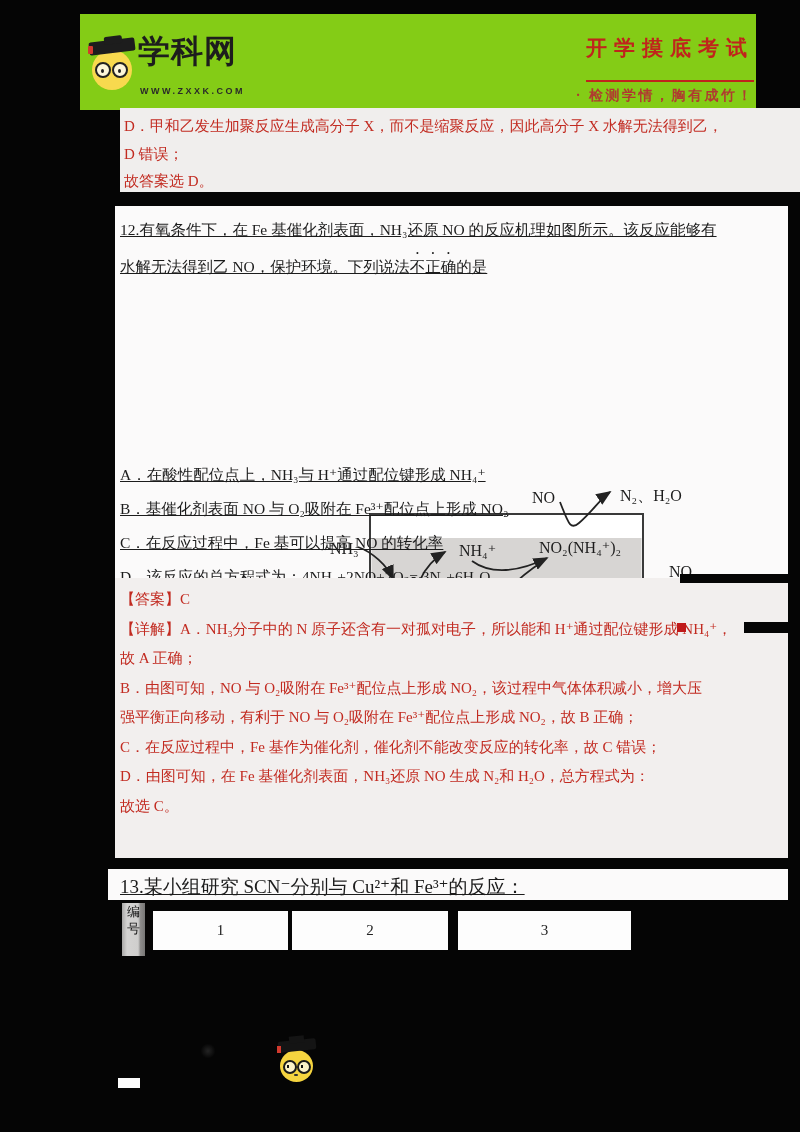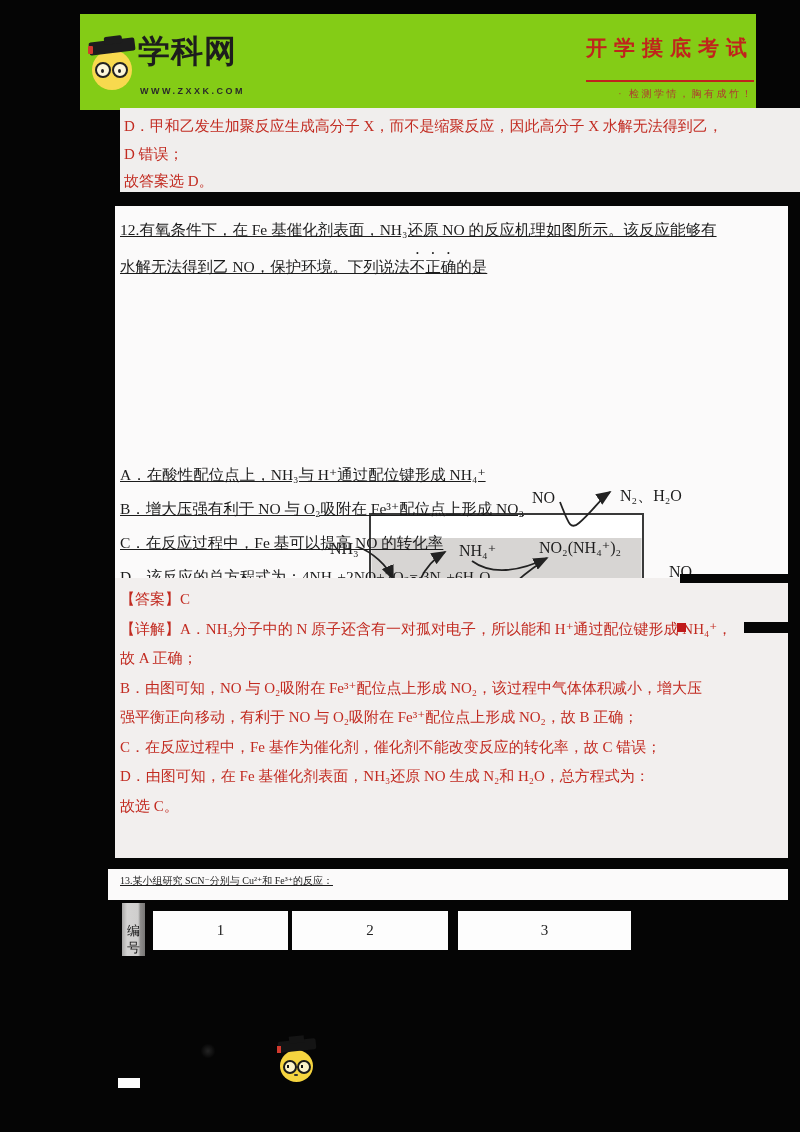--- a/index.html
+++ b/index.html
@@ -21,40 +21,40 @@
   .owl-cap-top{position:absolute;left:14px;top:-4px;width:18px;height:8px;background:#1d1d1d;
                border-radius:2px;transform:rotate(-7deg);}
   .owl-tassel{position:absolute;left:-2px;top:6px;width:5px;height:8px;background:#d23a2e;border-radius:1px;}
   .brand-name{left:58px;top:16px;font-family:"Liberation Sans","DejaVu Sans",sans-serif;
               font-weight:bold;font-size:32px;color:#1d1d1d;letter-spacing:1px;}
   .brand-url{left:60px;top:72px;font-family:"Liberation Sans","DejaVu Sans",sans-serif;
              font-weight:bold;font-size:9px;color:#2a2a2a;letter-spacing:2.5px;}
   .header-right{right:2px;top:20px;text-align:right;}
   .exam-title{display:inline-block;font-weight:bold;font-size:21px;letter-spacing:7px;
               color:#c0241c;padding-bottom:18px;border-bottom:2.5px solid #c0241c;}
-  .exam-slogan{margin-top:5px;font-size:10px;letter-spacing:2.5px;color:#b03a30;font-weight:normal;}
+  .exam-slogan{margin-top:5px;font-size:14px;letter-spacing:2.5px;color:#b03a30;font-weight:bold;}
   
   .block-gray1{left:120px;top:108px;width:779px;height:84px;background:#f0eeed;}
   .page-white{left:115px;top:206px;width:673px;height:652px;background:#fbfafa;}
   .detail-gray{left:0px;top:372px;width:673px;height:280px;background:#f2efee;}
   .red{color:#c22b21;}
   .ink{color:#1c1c1c;text-decoration:underline;}
   .tline{white-space:nowrap;}
   .ans-lines{padding:5px 0 0 4px;font-size:15px;line-height:27.5px;}
   .stem{left:5px;top:6px;font-size:15.5px;line-height:36.5px;}
   .em-dots{-webkit-text-emphasis:filled dot #1c1c1c;text-emphasis:filled dot #1c1c1c;
            -webkit-text-emphasis-position:over right;text-emphasis-position:over right;}
   .opts{left:5px;top:252px;font-size:15.5px;line-height:34px;}
   .detail-txt{left:5px;top:374px;font-size:15px;line-height:29.5px;padding-top:5px;}
   .q13-block{left:108px;top:869px;width:680px;height:31px;background:#fbfafa;}
-  .q13-stem{padding:5px 0 0 12px;font-size:10px;}
+  .q13-stem{padding:5px 0 0 12px;font-size:19px;}
   
   .th-cell{left:122px;top:903px;width:23px;height:53px;
            background:linear-gradient(to right,#a9a8a7 0%,#d4d3d2 22%,#cfcecd 70%,#8e8d8c 80%,#777675 100%);
-           display:flex;align-items:flex-end;justify-content:center;}
+           display:flex;align-items:flex-start;justify-content:center;}
   .th-txt{width:14px;font-size:13px;line-height:17px;color:#111;text-align:center;word-break:break-all;}
   .num-cell{top:911px;height:39px;background:#fdfdfd;display:flex;align-items:center;
             justify-content:center;font-size:15px;color:#222;}
   .c1{left:153px;width:135px;} .c2{left:292px;width:156px;} .c3{left:458px;width:173px;}
   
   .artifact-black{background:#050505;}
   .artifact-red{background:#c01a1a;}
   .smudge{left:200px;top:1044px;width:16px;height:14px;
           background:radial-gradient(circle,#242424 0%,rgba(0,0,0,0) 70%);}
   .white-chip{left:118px;top:1078px;width:22px;height:10px;background:#fcfcfc;}
@@ -153,21 +153,21 @@
       <text class="dg-text" x="351" y="158" font-size="13">2</text>
       <text class="dg-text" x="366" y="152" font-size="15">O₂</text>
 
       <path class="dg-line" d="M 236,149 C 222,153 206,149 191,141" marker-end="url(#ah)"></path>
 
       <text class="dg-text" x="142" y="168" font-size="16">Fe基催化剂</text>
     </svg>
 
     <div class="abs opts ink">
       <div class="tline">A．在酸性配位点上，NH₃与 H⁺通过配位键形成 NH₄⁺</div>
-      <div class="tline">B．增大压强有利于 NO 与 O₂吸附在 Fe³⁺配位点上形成 NO₂</div>
+      <div class="tline">B．基催化剂表面 NO 与 O₂吸附在 Fe³⁺配位点上形成 NO₂</div>
       <div class="tline">C．在反应过程中，Fe 基可以提高 NO 的转化率</div>
       <div class="tline">D．该反应的总方程式为：4NH₃+2NO+2O₂= 3N₂+6H₂O</div>
     </div>
 
     <div class="abs detail-gray"></div>
     <div class="abs detail-txt red">
       <div class="tline">【答案】C</div>
       <div class="tline">【详解】A．NH₃分子中的 N 原子还含有一对孤对电子，所以能和 H⁺通过配位键形成 NH₄⁺，</div>
       <div class="tline">故 A 正确；</div>
       <div class="tline">B．由图可知，NO 与 O₂吸附在 Fe³⁺配位点上形成 NO₂，该过程中气体体积减小，增大压</div>

